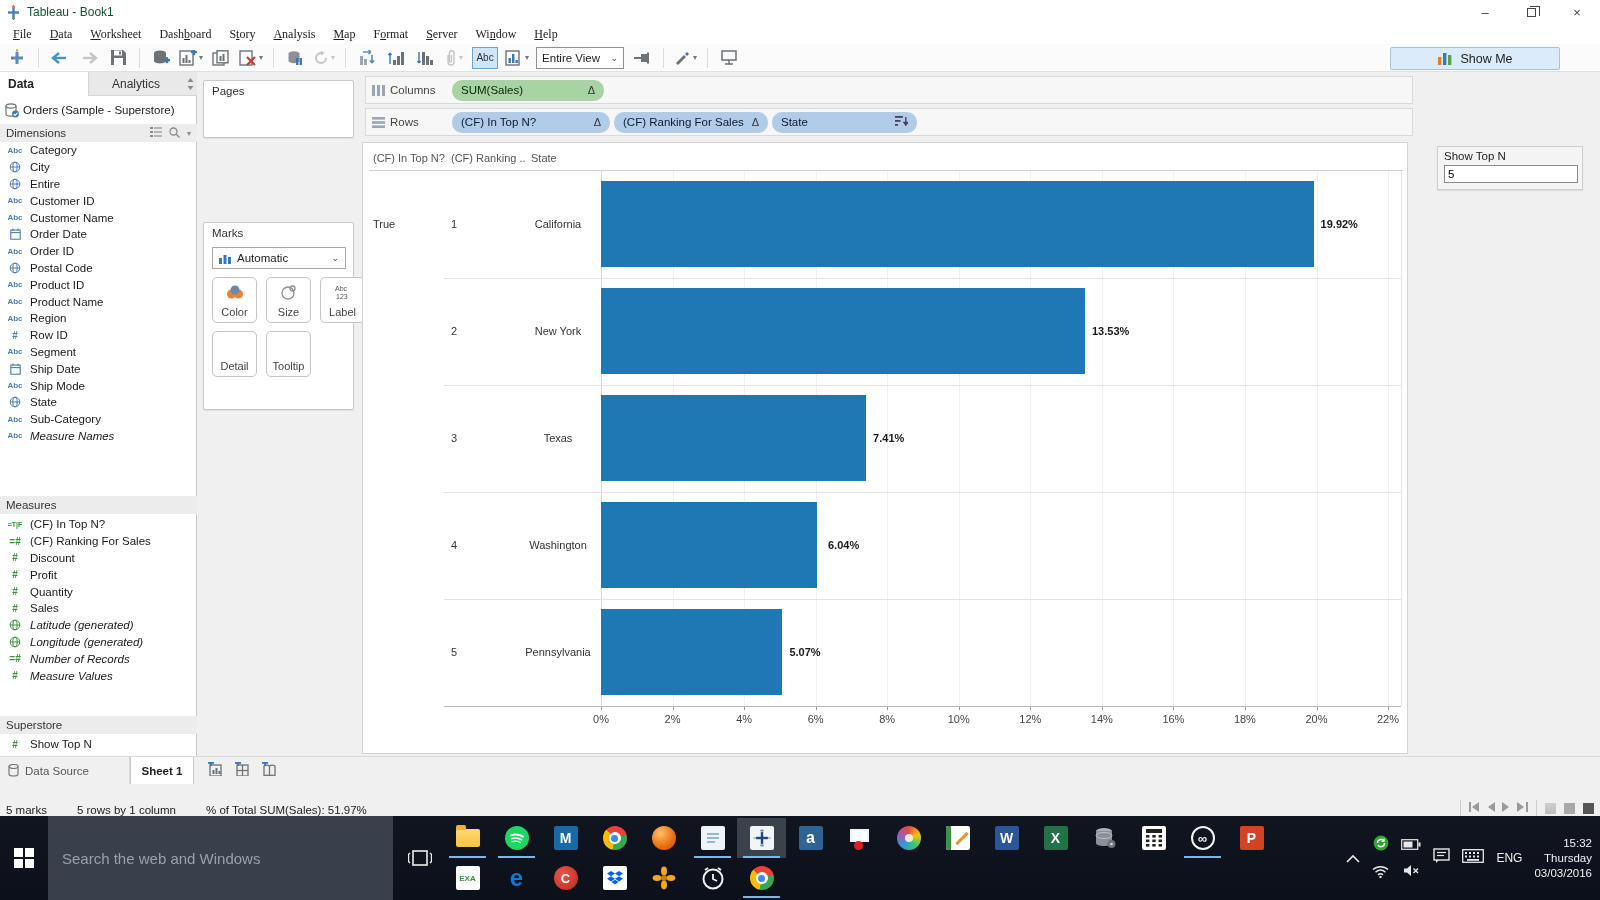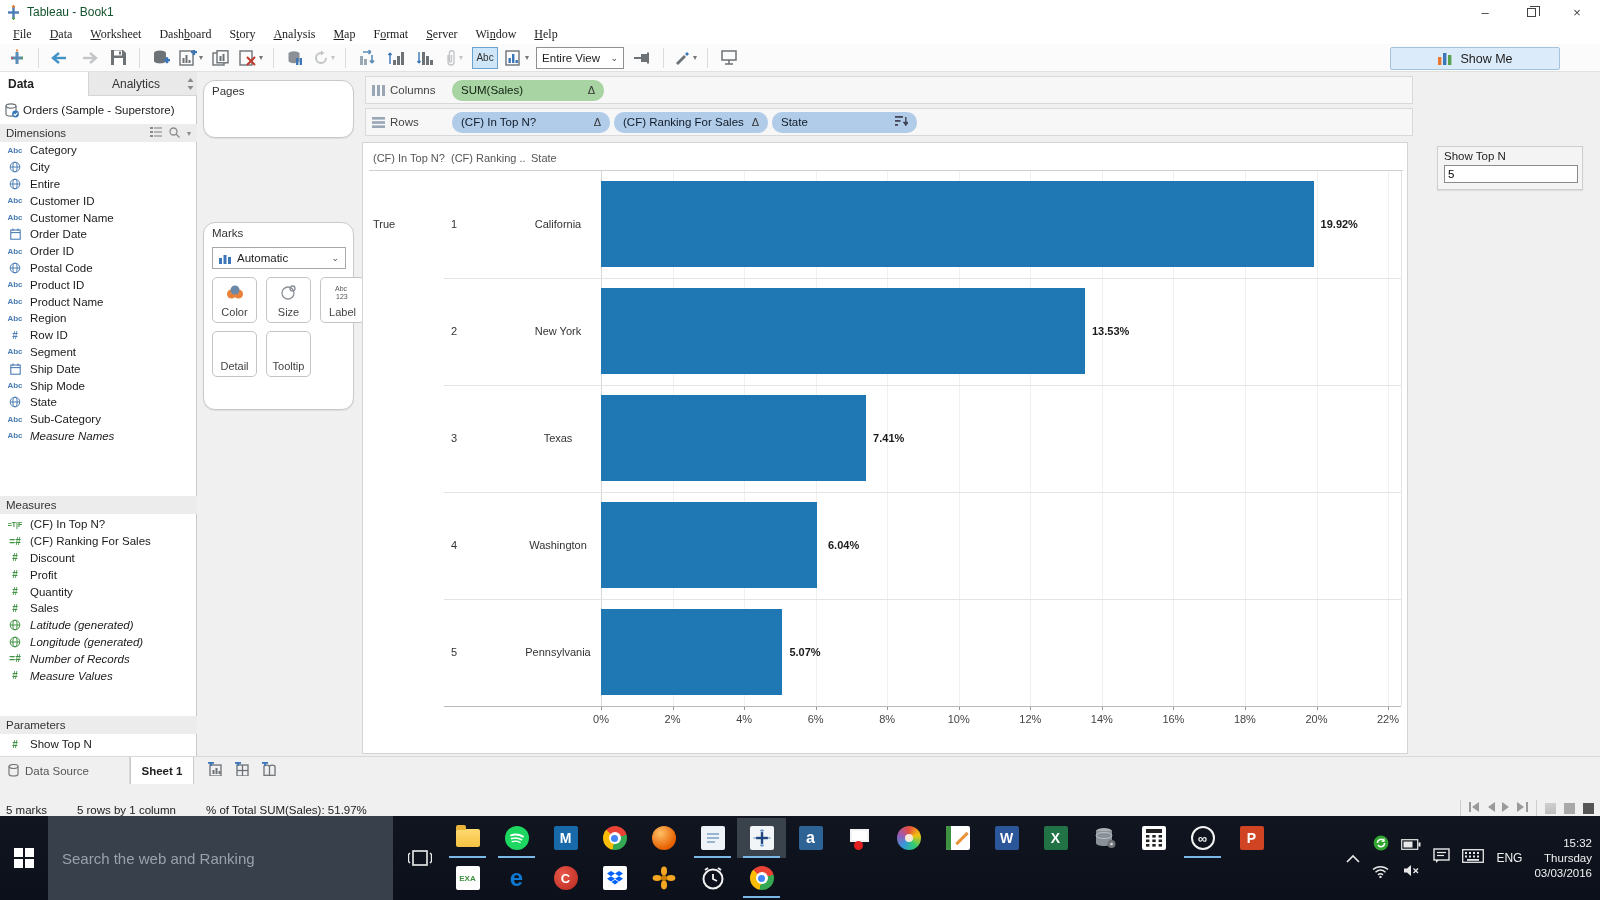--- a/index.html
+++ b/index.html
@@ -45,21 +45,21 @@
   .dp-list { position:absolute; left:0; width:197px; }
   .fld { height:16.8px; display:flex; align-items:center; font-size:11.5px; color:#1a1a1a; cursor:default; }
   .fld .fi { width:30px; display:flex; align-items:center; justify-content:center; flex-shrink:0; }
   .fld.italic span.lbl { font-style:italic; }
   .fi-abc { font-size:8px; font-weight:bold; letter-spacing:0; }
   .fi-hash { font-size:10px; font-weight:bold; }
   .fi-bool { font-size:7px; font-weight:bold; }
 
   
   .shelfcol { position:absolute; left:197px; top:0; width:163px; height:684px; background:#f0f0f0; }
-  .card { position:absolute; left:6px; width:151px; background:#fff; border:1px solid #c9c9c9; border-radius:12px; box-shadow:0 1px 1px rgba(0,0,0,0.08); }
+  .card { position:absolute; left:6px; width:151px; background:#fff; border:1px solid #c9c9c9; border-radius:2px; box-shadow:0 1px 1px rgba(0,0,0,0.08); }
   .card-title { font-size:11.5px; color:#333; padding:4px 0 0 8px; }
   .marks-combo { position:absolute; left:8px; top:24px; width:134px; height:22px; border:1px solid #a8a8a8; background:#fff; display:flex; align-items:center; gap:6px; padding:0 6px; font-size:11.5px; color:#222; }
   .marks-combo .sp { flex:1; }
   .mkbtn { position:absolute; width:45px; height:46px; border:1px solid #c4c4c4; border-radius:5px; background:#fff; display:flex; flex-direction:column; align-items:center; justify-content:flex-end; padding-bottom:4px; font-size:11px; color:#444; }
   .mkbtn .mkicon { flex:1; display:flex; align-items:center; justify-content:center; }
 
   
   .viewarea { position:absolute; left:360px; top:0; width:1240px; height:684px; }
   .shelf { position:absolute; left:5px; width:1048px; height:28px; background:#f7f7f7; border:1px solid #d9d9d9; display:flex; align-items:center; padding-left:6px; gap:6px; }
   .shelf-label { display:flex; align-items:center; gap:5px; width:74px; font-size:11.5px; color:#444; }
@@ -525,21 +525,21 @@
           <div class="fld italic">
             <span class="fi fi-hash" style="color:#3d9140">=#</span>
             <span class="lbl">Number of Records</span>
           </div>
           <div class="fld italic">
             <span class="fi fi-hash" style="color:#3d9140">#</span>
             <span class="lbl">Measure Values</span>
           </div>
         </div>
       <div class="dp-header" style="top:644px">
-          <span>Parameters</span>
+          <span>Superstore</span>
         </div>
       <div class="dp-list" id="param-list" style="top:664px">
           <div class="fld">
             <span class="fi fi-hash" style="color:#3d9140">#</span>
             <span class="lbl">Show Top N</span>
           </div>
         </div>
     </div>
 
     <div class="shelfcol">
@@ -793,21 +793,21 @@
   <div class="taskbar">
     <div class="start-btn">
       <svg width="20" height="20" viewBox="0 0 20 20">
           <rect x="0" y="0" width="9" height="9" fill="#fff"></rect>
           <rect x="11" y="0" width="9" height="9" fill="#fff"></rect>
           <rect x="0" y="11" width="9" height="9" fill="#fff"></rect>
           <rect x="11" y="11" width="9" height="9" fill="#fff"></rect>
         </svg>
     </div>
     <div class="search-box">
-      <span class="search-text">Search the web and Ranking</span>
+      <span class="search-text">Search the web and Windows</span>
     </div>
     <div class="taskview-btn">
       <svg width="24" height="18" viewBox="0 0 24 18">
           <rect x="5" y="2" width="14" height="14" fill="none" stroke="#eee" stroke-width="1.6"></rect>
           <path d="M2 4 L0.5 5.5 V12.5 L2 14" stroke="#eee" stroke-width="1.4" fill="none"></path>
           <path d="M22 4 L23.5 5.5 V12.5 L22 14" stroke="#eee" stroke-width="1.4" fill="none"></path>
         </svg>
     </div>
     <div class="tb-rows">
       <div class="tb-row" id="tb-row1" style="top:2px">

